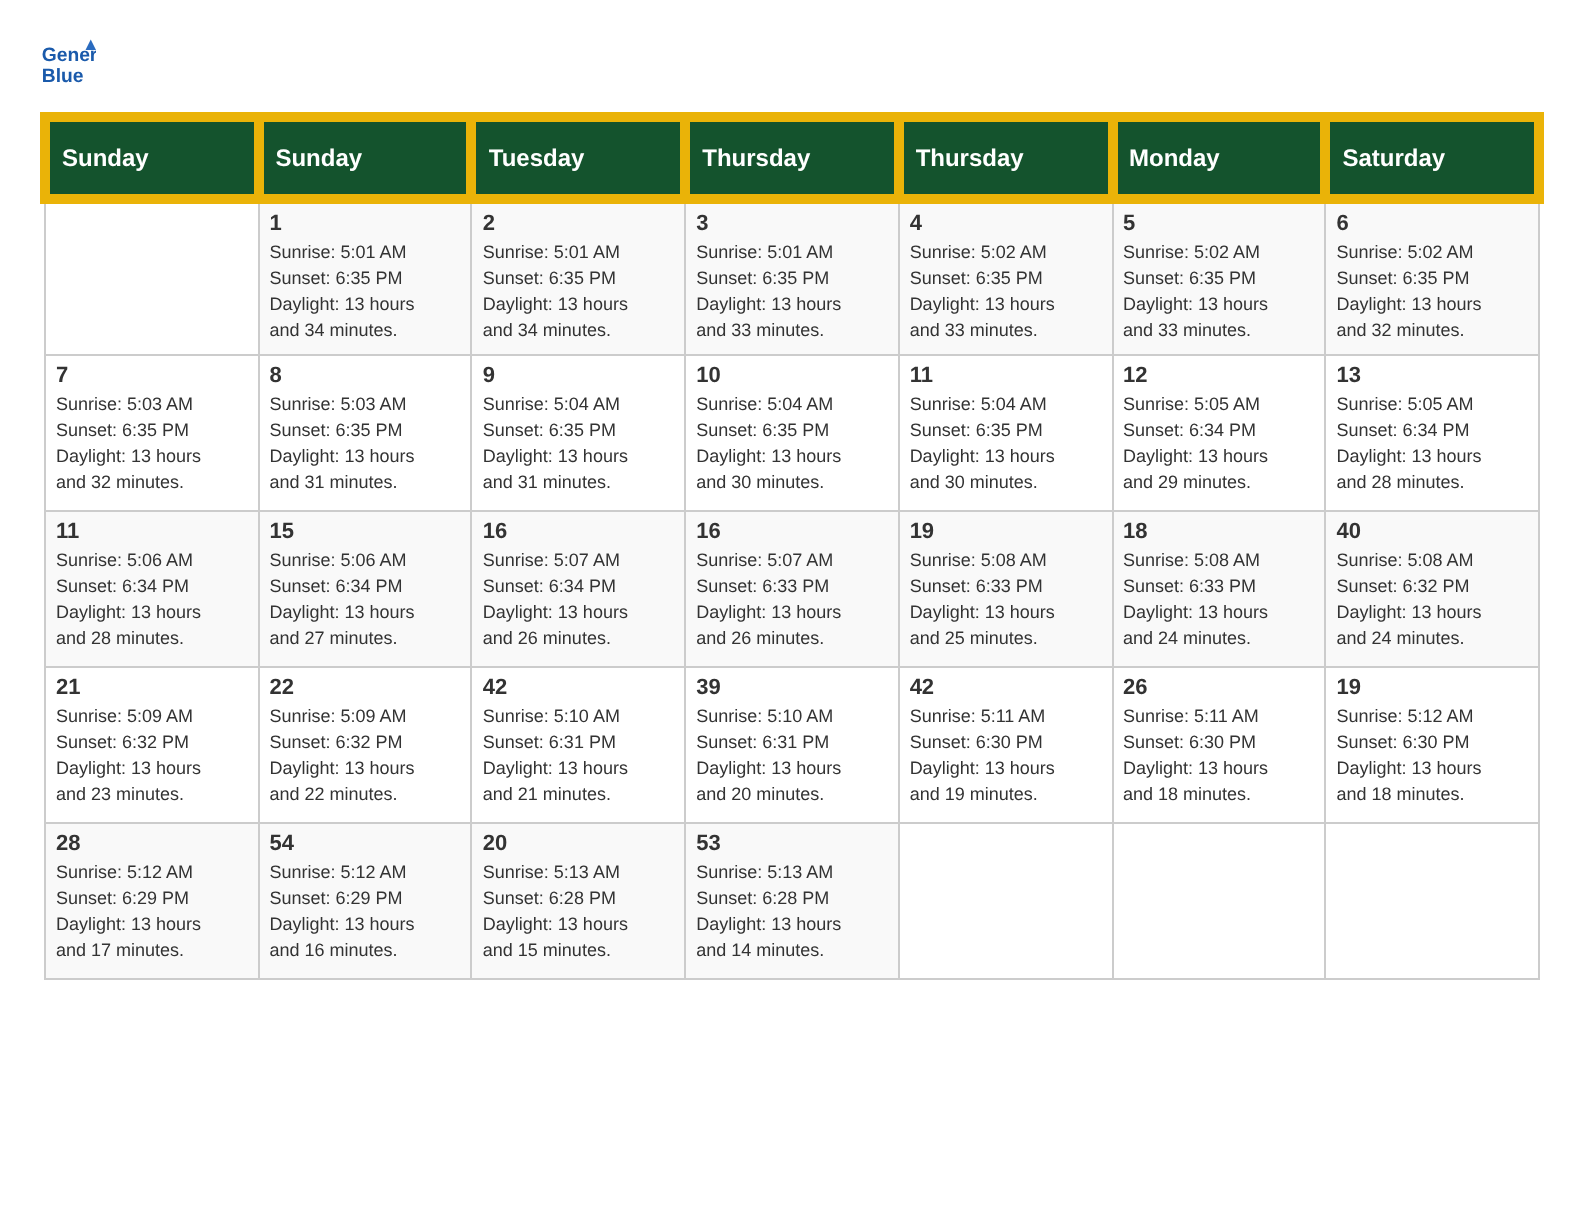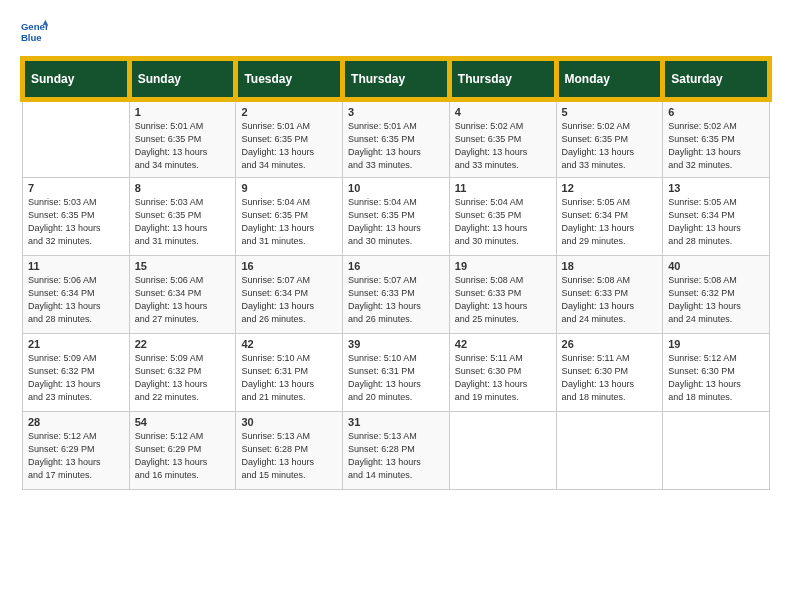--- a/index.html
+++ b/index.html
@@ -248,25 +248,25 @@
         <tr>
           <td>
             <span class="day-num">28</span>
             <div class="day-info">Sunrise: 5:12 AM<br>Sunset: 6:29 PM<br>Daylight: 13 hours<br>and 17 minutes.</div>
           </td>
           <td>
             <span class="day-num">54</span>
             <div class="day-info">Sunrise: 5:12 AM<br>Sunset: 6:29 PM<br>Daylight: 13 hours<br>and 16 minutes.</div>
           </td>
           <td>
-            <span class="day-num">30</span>
+            <span class="day-num">20</span>
             <div class="day-info">Sunrise: 5:13 AM<br>Sunset: 6:28 PM<br>Daylight: 13 hours<br>and 15 minutes.</div>
           </td>
           <td>
-            <span class="day-num">31</span>
+            <span class="day-num">53</span>
             <div class="day-info">Sunrise: 5:13 AM<br>Sunset: 6:28 PM<br>Daylight: 13 hours<br>and 14 minutes.</div>
           </td>
           <td class="empty-cell"></td>
           <td class="empty-cell"></td>
           <td class="empty-cell"></td>
         </tr>
       </tbody>
   </table>
 </div>
 

